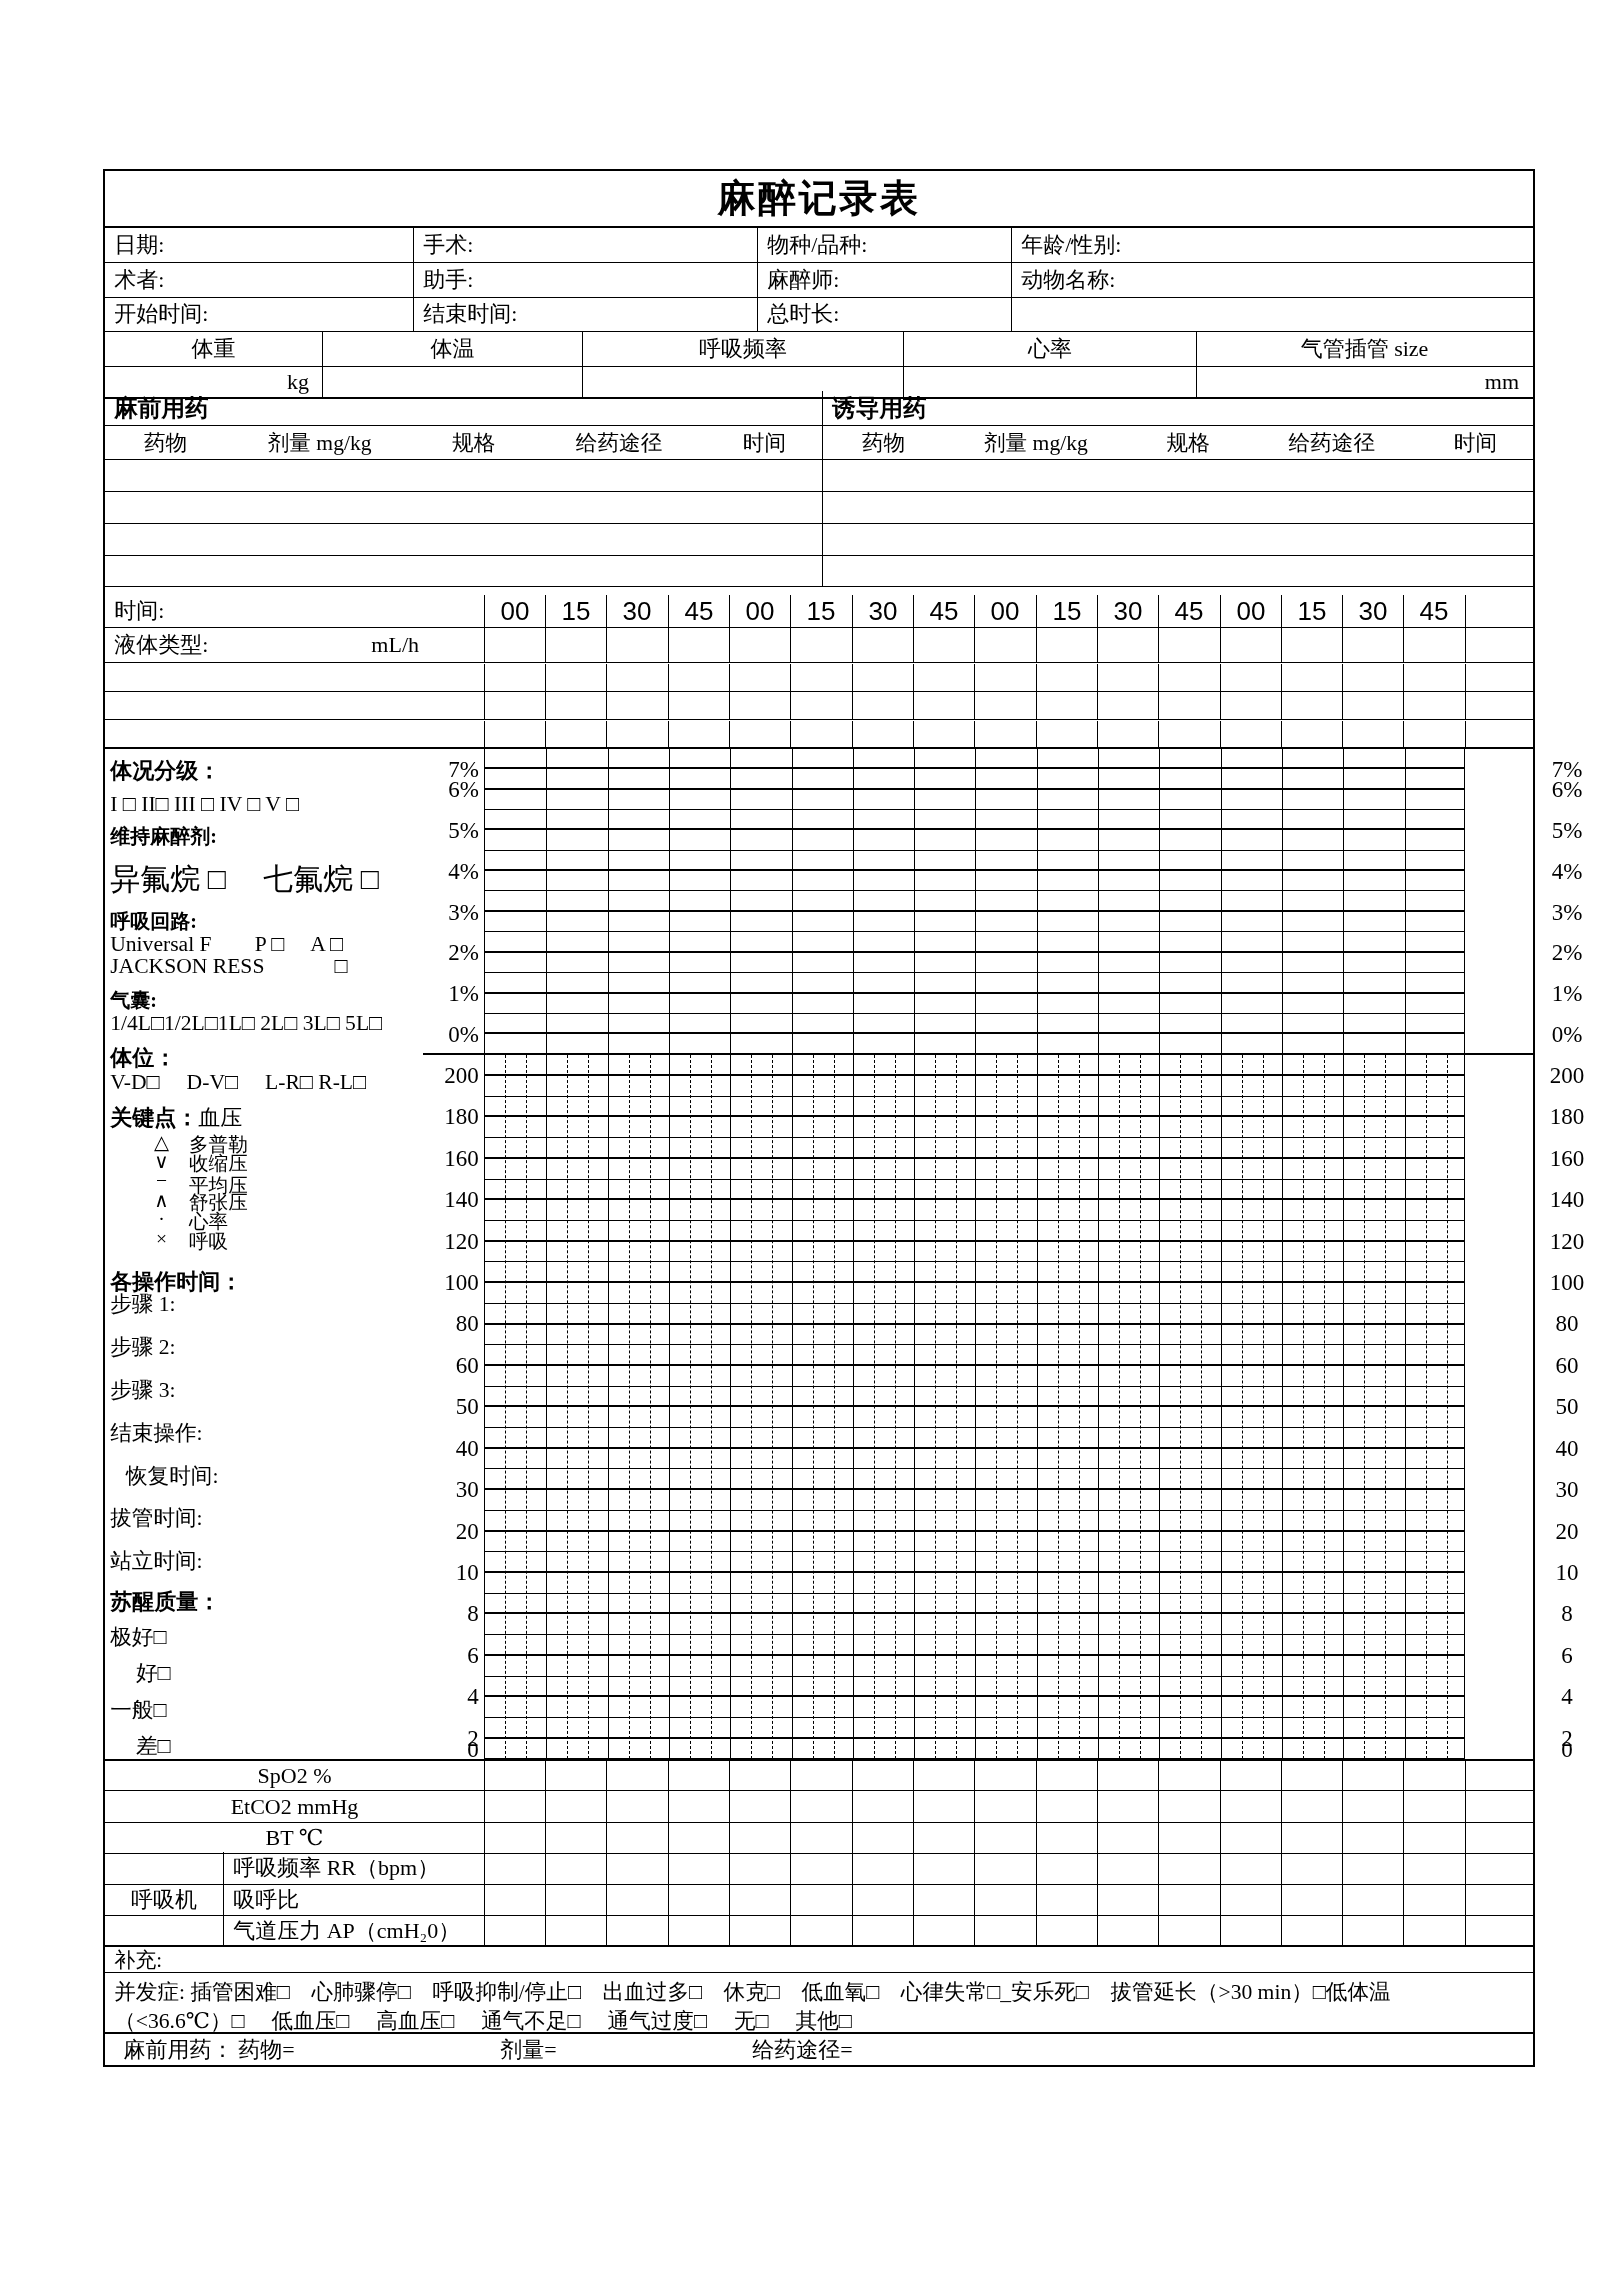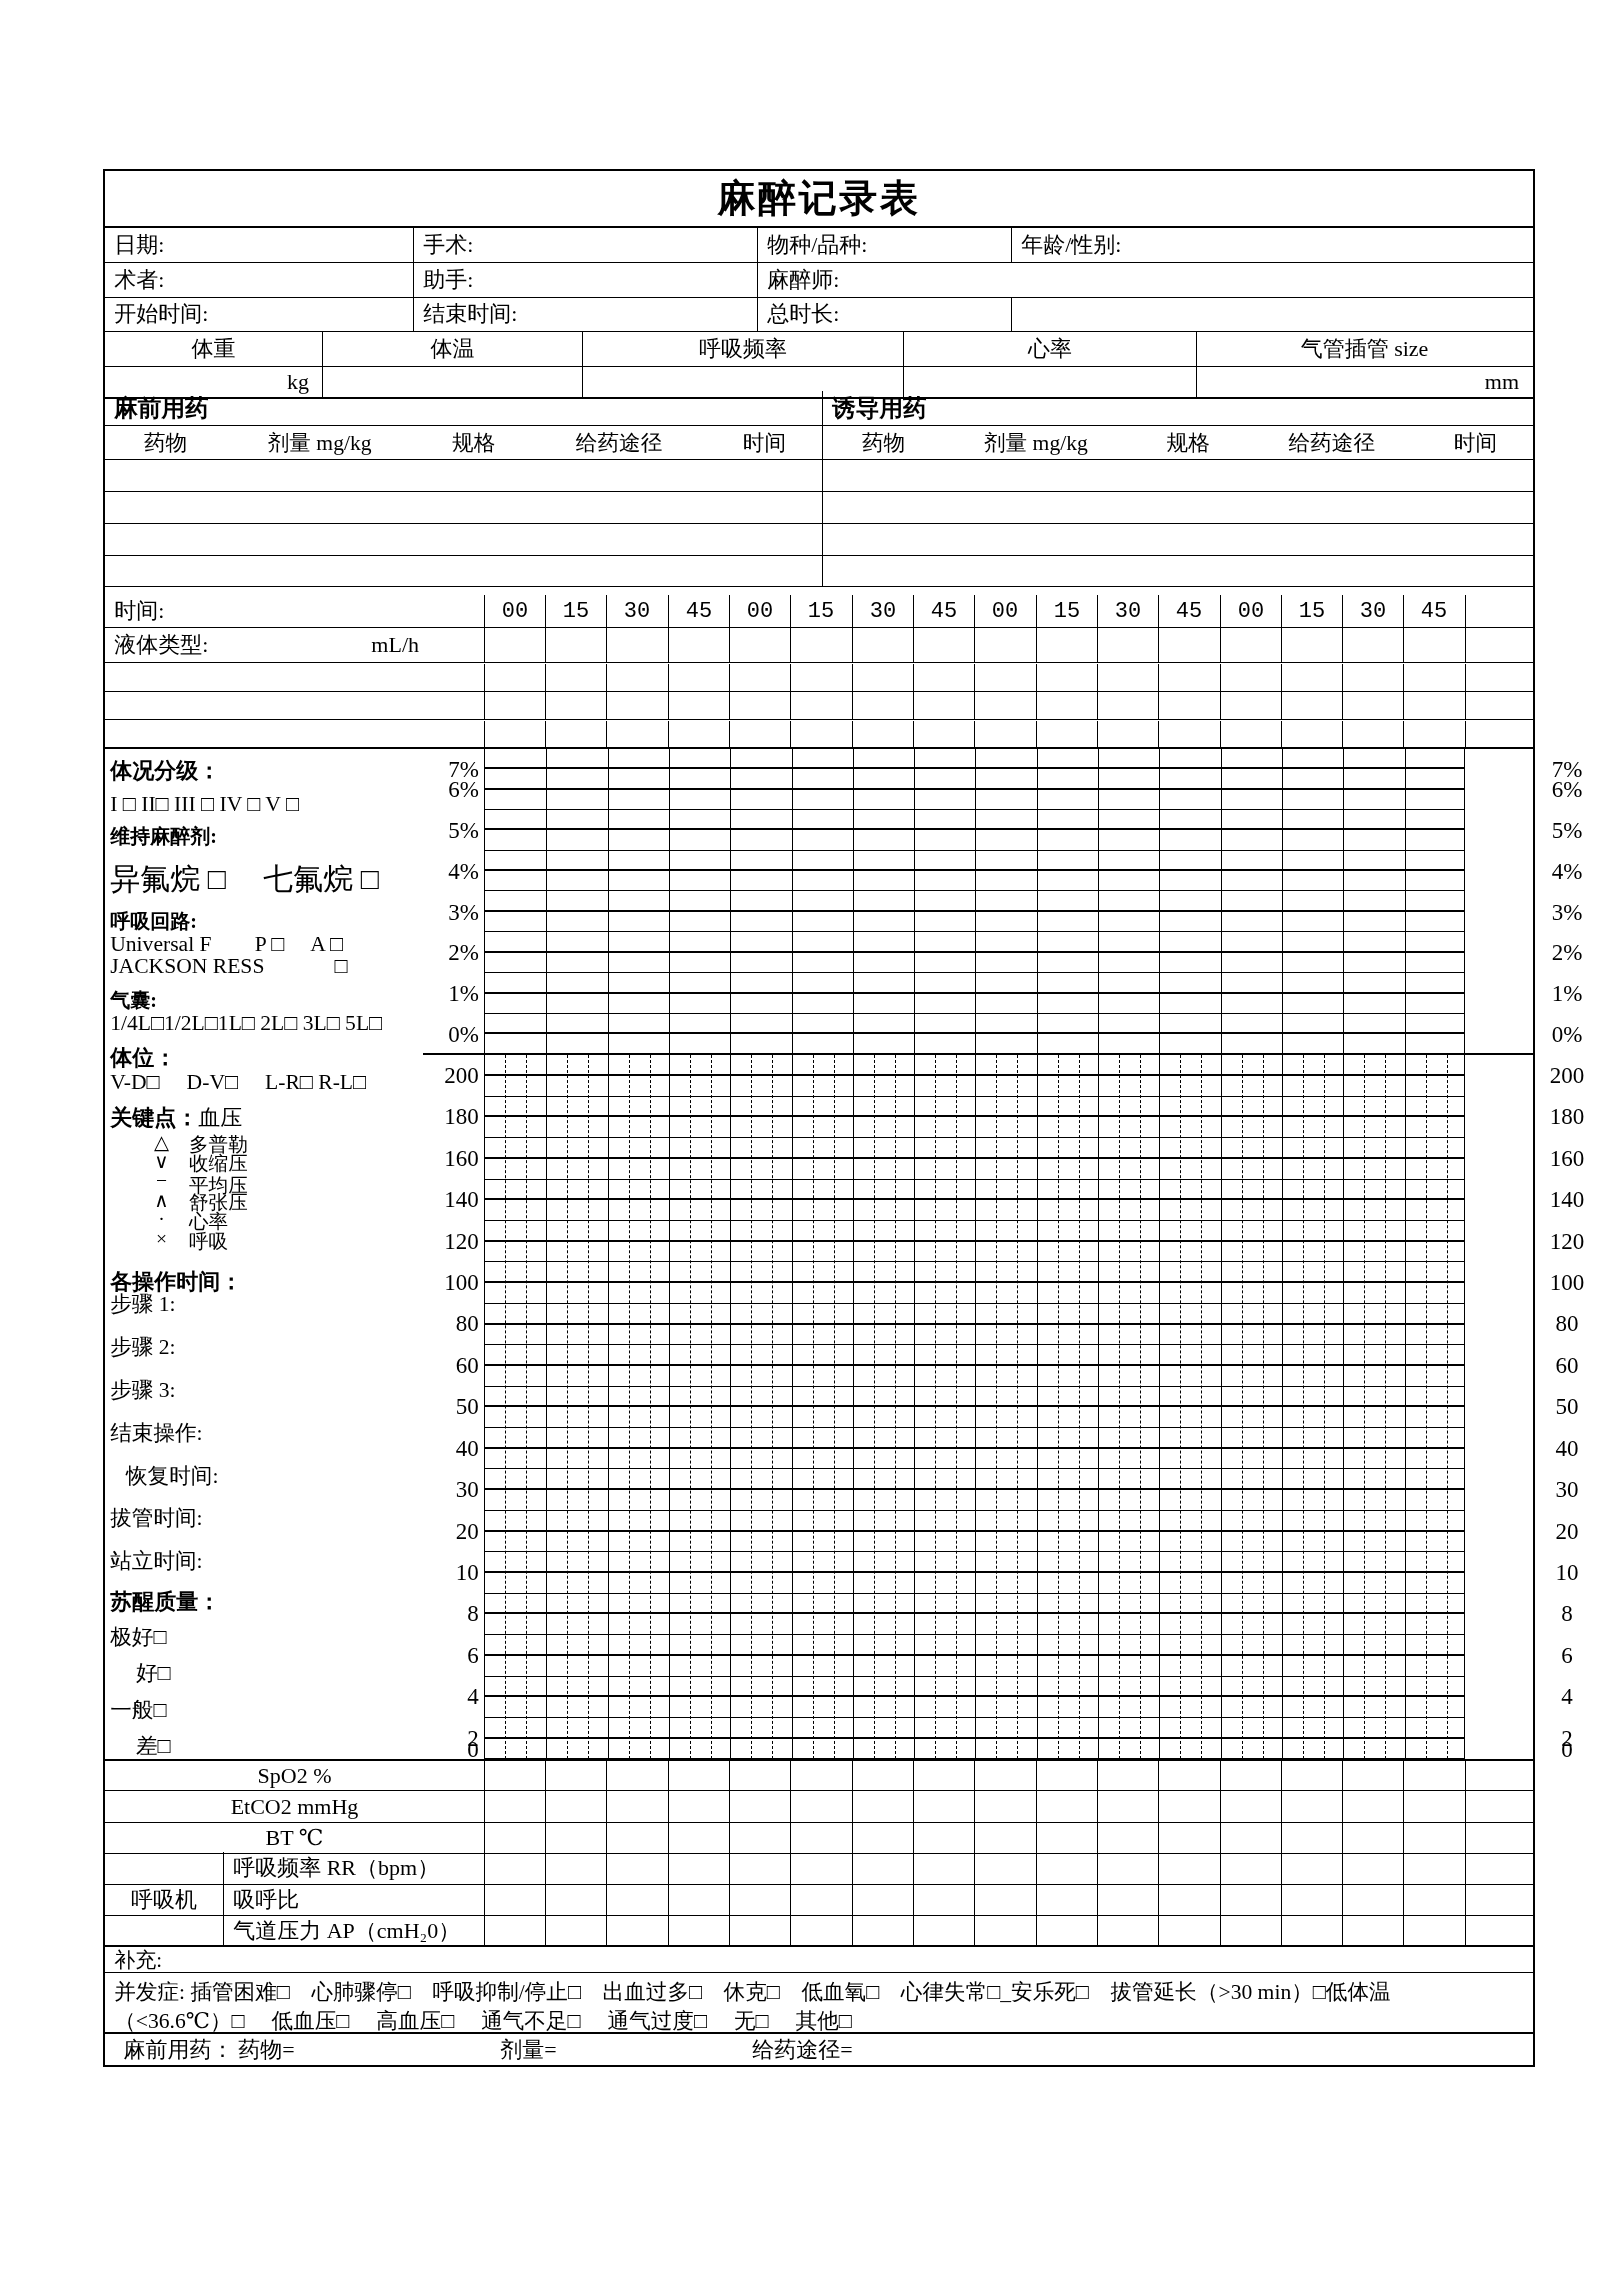--- a/index.html
+++ b/index.html
@@ -13,21 +13,21 @@
   .bb3{border-bottom:2px solid #000;}
   .cell{position:absolute;top:0;bottom:0;box-sizing:border-box;display:flex;align-items:center;
         font-size:22px;padding:0 9.2px;overflow:hidden;white-space:nowrap;}
   .bl{border-left:1.3px solid #000;}
   .center{justify-content:center;padding:0;}
   .right{justify-content:flex-end;}
   #title-row{display:flex;align-items:center;justify-content:center;}
   #title-row span{font-size:38px;font-weight:bold;letter-spacing:2.6px;}
   .medhead{font-size:23.6px;font-weight:bold;}
   .medcols{display:flex;justify-content:space-between;padding:0 36px 0 39px;font-size:21.6px;}
-  .slot{font-family:Liberation Mono, monospace;font-size:22px;}
+  .slot{font-family:Liberation Sans, sans-serif;font-size:26px;}
   
   .band{overflow:visible;}
   .bwrap{position:absolute;left:318px;right:0;top:0;bottom:0;box-sizing:border-box;}
   .axis{position:absolute;top:0;bottom:0;box-sizing:border-box;}
   .axisL{left:0;width:61px;}
   .axisR{left:1110px;width:68px;}
   .bgrid{position:absolute;left:61px;width:981px;top:0;bottom:0;box-sizing:border-box;
          border-left:1.6px solid #000;border-right:1.6px solid #000;}
   .brow{position:absolute;left:0;right:0;box-sizing:border-box;}
   .bcol{position:absolute;top:0;bottom:0;box-sizing:border-box;border-left:1px solid #000;}
@@ -62,20 +62,21 @@
         <div class="sec bb2" style="top: 0px; height: 35px; position: absolute;">
           <div class="cell" style="left: 0px; width: 308px;">日期:</div>
           <div class="cell bl" style="left: 308px; width: 344px;">手术:</div>
           <div class="cell bl" style="left: 652px; width: 255px;">物种/品种:</div>
           <div class="cell bl" style="left: 906px; width: 522px;">年龄/性别:</div>
         </div>
         <div class="sec bb2" style="top: 35px; height: 35px; position: absolute;">
           <div class="cell" style="left: 0px; width: 308px;">术者:</div>
           <div class="cell bl" style="left: 308px; width: 344px;">助手:</div>
           <div class="cell bl" style="left: 652px; width: 273px;">麻醉师:</div>
+          <div class="cell bl" style="left: 906px; width: 522px;">动物名称:</div>
         </div>
         <div class="sec bb2" style="top: 69px; height: 35px; position: absolute;">
           <div class="cell" style="left: 0px; width: 308px;">开始时间:</div>
           <div class="cell bl" style="left: 308px; width: 344px;">结束时间:</div>
           <div class="cell bl" style="left: 652px; width: 255px;">总时长:</div>
           <div class="cell bl" style="left: 906px; width: 522px;"></div>
         </div>
       </div>
     <div class="sec" id="vitals-rows" style="top:161px;height:67px">
         <div class="sec bb2" style="top: 0px; height: 35px; position: absolute;">

